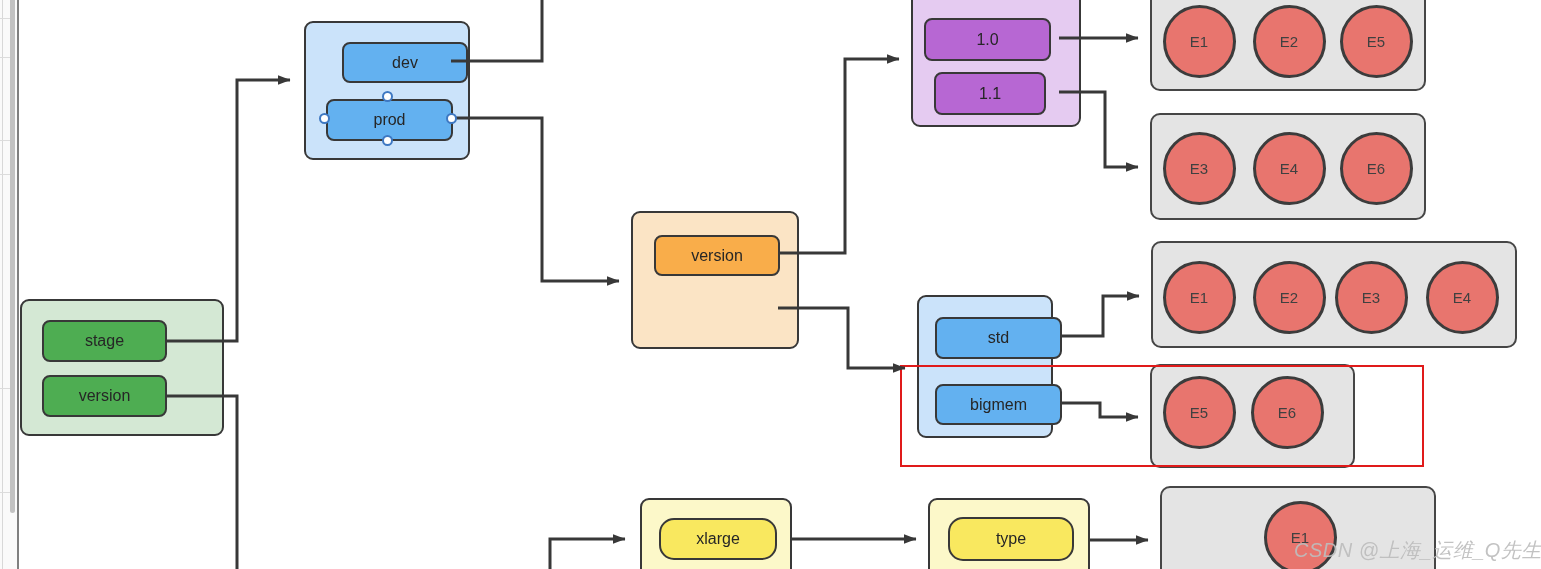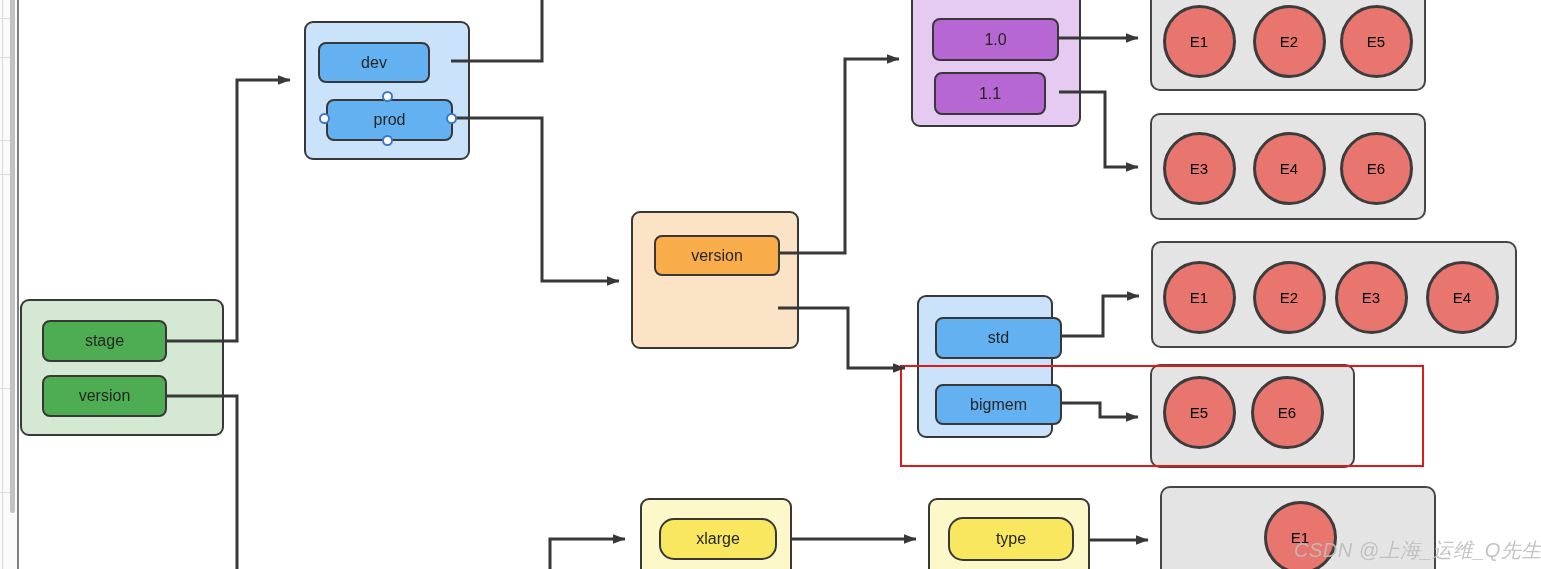--- a/index.html
+++ b/index.html
@@ -38,21 +38,21 @@
   .node.blue{background:var(--blue-node);}
   .node.orange{background:var(--orange-node);}
   .node.purple{background:var(--purple-node);}
   .node.yellow{background:var(--yellow-node);border-radius:15px;}
 
   
   .cluster{position:absolute;background:var(--cluster-gray);border:2.5px solid #464646;border-radius:10px;z-index:10;}
   .ecircle{position:absolute;width:73px;height:73px;border-radius:50%;
            background:var(--circle-red);border:3px solid #3c3c3c;
            display:flex;align-items:center;justify-content:center;
-           font-size:15px;color:#000000;}
+           font-size:15px;color:#404040;}
 
   
   svg.wires{position:absolute;left:0;top:0;width:1541px;height:569px;z-index:30;pointer-events:none;}
   svg.wires polyline{fill:none;stroke:var(--wire);stroke-width:3;pointer-events:stroke;}
   svg.wires .arrowhead{fill:var(--wire);}
 
   
   .highlight-rect{position:absolute;left:900px;top:365px;width:524px;height:102px;
                   border:2.5px solid var(--highlight-red);z-index:20;}
 
@@ -80,30 +80,30 @@
     <div class="scroll-thumb"></div>
   </div>
   <div class="canvas-border"></div>
 
   <div class="group green" style="left:20px;top:299px;width:204px;height:137px;">
     <div class="node green" style="left:20px;top:19px;width:125px;height:42px;">stage</div>
     <div class="node green" style="left:20px;top:74px;width:125px;height:42px;">version</div>
   </div>
 
   <div class="group blue" style="left:304px;top:21px;width:166px;height:139px;">
-    <div class="node blue" style="left:12px;top:19px;width:112px;height:41px;">dev</div>
+    <div class="node blue" style="left:36px;top:19px;width:126px;height:41px;">dev</div>
     <div class="node blue" style="left:20px;top:76px;width:127px;height:42px;">prod</div>
   </div>
 
   <div class="group orange" style="left:631px;top:211px;width:168px;height:138px;">
     <div class="node orange" style="left:21px;top:22px;width:126px;height:41px;">version</div>
   </div>
 
   <div class="group purple" style="left:911px;top:-8px;width:170px;height:135px;">
-    <div class="node purple" style="left:19px;top:24px;width:127px;height:43px;">1.0</div>
+    <div class="node purple" style="left:11px;top:24px;width:127px;height:43px;">1.0</div>
     <div class="node purple" style="left:21px;top:78px;width:112px;height:43px;">1.1</div>
   </div>
 
   <div class="group blue" style="left:917px;top:295px;width:136px;height:143px;">
     <div class="node blue" style="left:16px;top:20px;width:127px;height:42px;">std</div>
     <div class="node blue" style="left:16px;top:87px;width:127px;height:41px;">bigmem</div>
   </div>
 
   <div class="group yellow" style="left:640px;top:498px;width:152px;height:80px;">
     <div class="node yellow" style="left:17px;top:18px;width:118px;height:42px;">xlarge</div>

